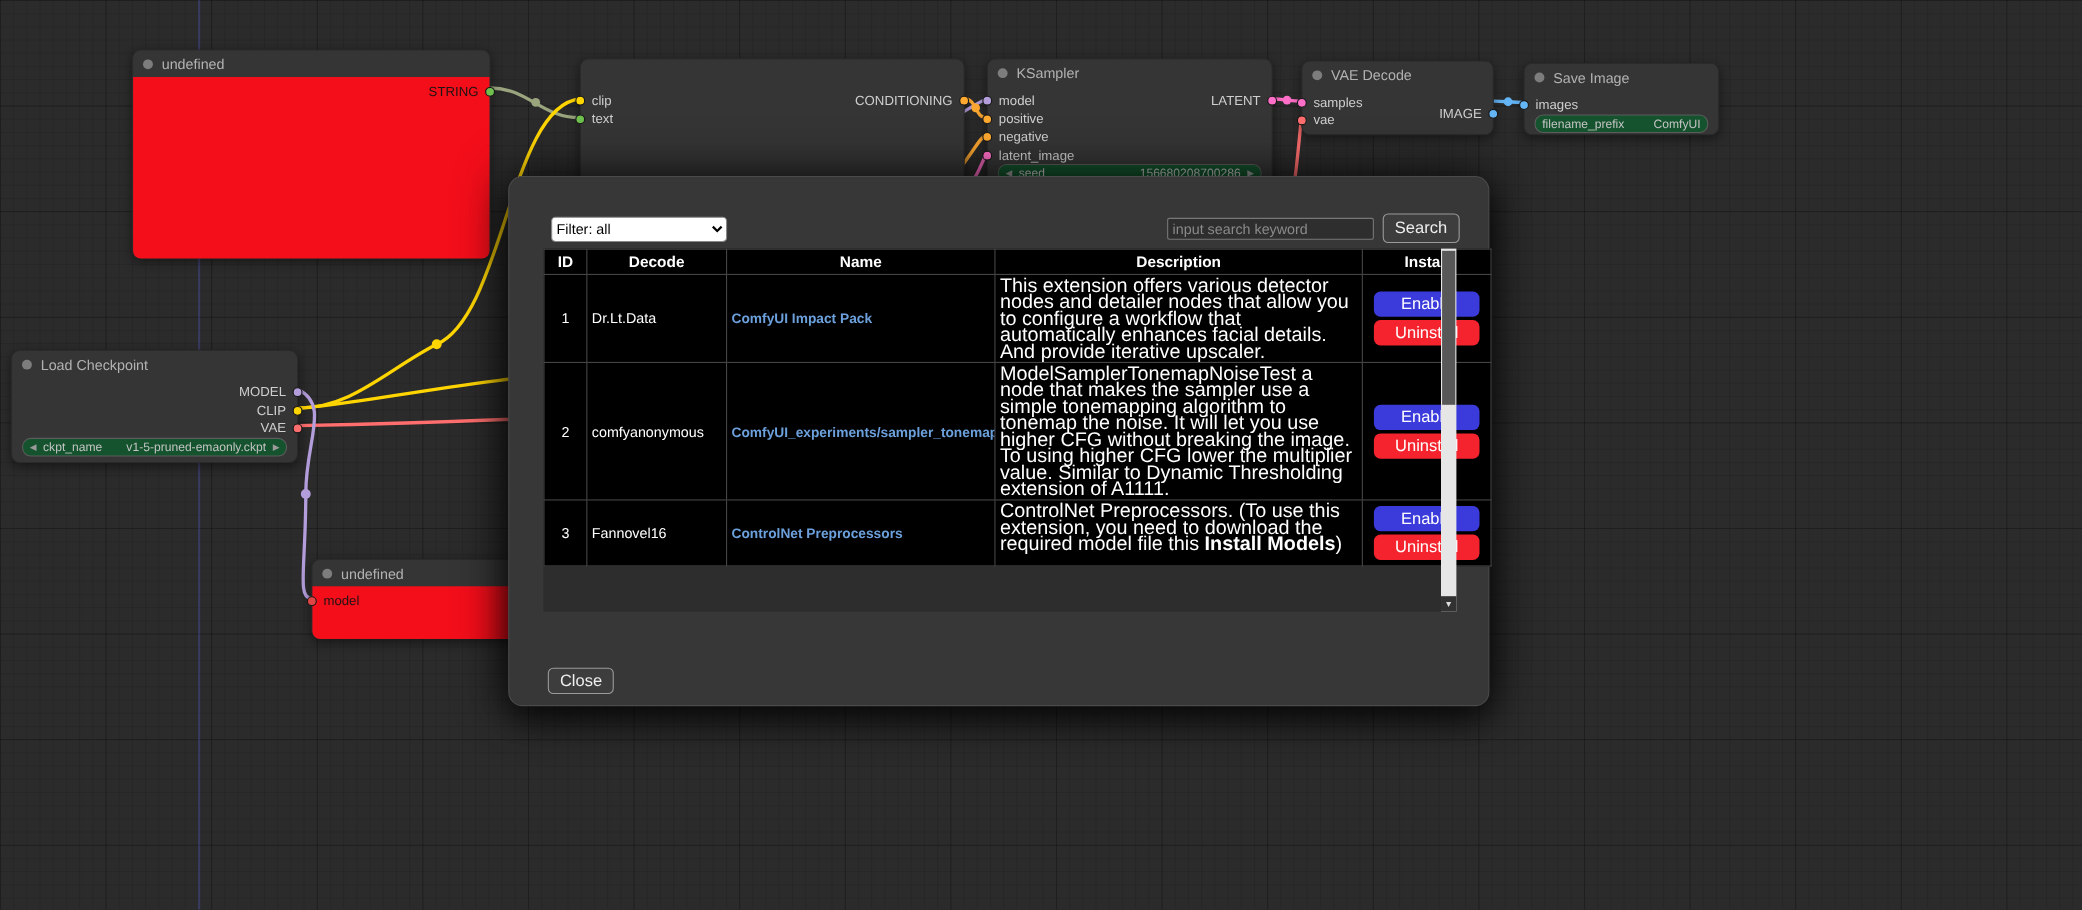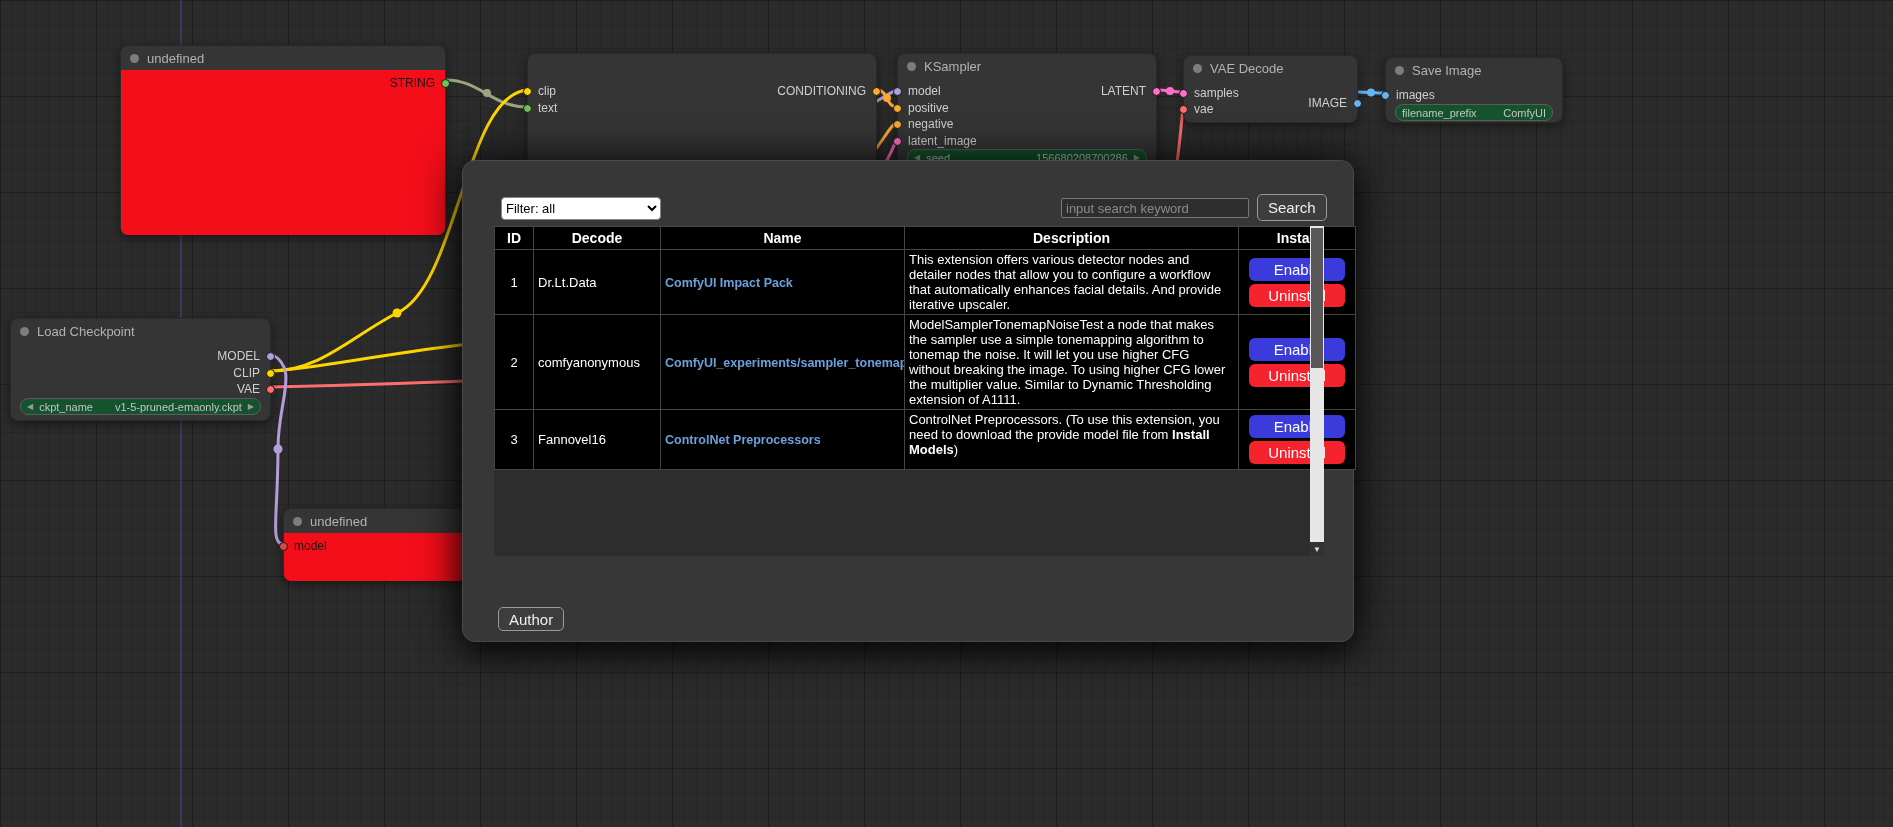--- a/index.html
+++ b/index.html
@@ -73,21 +73,21 @@
   .close-btn{position:absolute;left:35px;top:446px;height:24px;}
   .table-wrap{position:absolute;left:31px;top:65px;width:830px;height:330px;background:#2d2d2d;}
   table.ext{border-collapse:collapse;width:816px;table-layout:fixed;background:#000;color:#fff;font-size:13px;}
   table.ext th, table.ext td{border:1px solid #454545;padding:2px 4px;}
   table.ext th{font-size:14px;font-weight:bold;text-align:center;background:#000;height:18px;}
   td.c-id{width:30px;text-align:center;}
   td.c-author{width:118px;}
   th.h-id{width:30px;} th.h-author{width:118px;} th.h-name{width:235px;} th.h-desc{width:325px;} th.h-install{width:108px;}
   td.c-name{width:235px;overflow:hidden;white-space:nowrap;}
   td.c-name a{color:var(--c-link_blue,#6ca0dc);font-weight:bold;text-decoration:none;font-size:12.5px;}
-  td.c-desc{width:325px;font-size:13px;line-height:15px;vertical-align:top;}
+  td.c-desc{width:325px;font-size:18px;line-height:15px;vertical-align:top;}
   td.c-install{width:108px;text-align:center;}
   .pill-btn{display:block;width:96px;height:23px;margin:3px auto;border:none;border-radius:6px;
          color:#fff;font-size:15px;line-height:21px;cursor:pointer;font-family:inherit;}
   .pill-enable{background:var(--c-enable_blue,#3b3bdb);}
   .pill-uninstall{background:var(--c-uninstall_red,#f4232e);}
   
   .sb{position:absolute;right:0;top:0;width:14px;height:330px;background:#e6e6e6;}
   .sb-thumb{position:absolute;left:1px;top:2px;width:12px;height:140px;background:#585858;}
   .sb-btn{position:absolute;left:0;bottom:0;width:14px;height:14px;background:#323232;color:#ddd;
         font-size:8px;display:flex;align-items:center;justify-content:center;}
@@ -286,28 +286,28 @@
           <td class="c-desc"><span>ModelSamplerTonemapNoiseTest a node that makes the sampler use a simple tonemapping algorithm to tonemap the noise. It will let you use higher CFG without breaking the image. To using higher CFG lower the multiplier value. Similar to Dynamic Thresholding extension of A1111.</span><b></b><span></span></td>
           <td class="c-install">
             <button class="pill-btn pill-enable">Enable</button>
             <button class="pill-btn pill-uninstall">Uninstall</button>
           </td>
         </tr>
         <tr>
           <td class="c-id">3</td>
           <td class="c-author">Fannovel16</td>
           <td class="c-name"><a href="#">ControlNet Preprocessors</a></td>
-          <td class="c-desc"><span>ControlNet Preprocessors. (To use this extension, you need to download the provide model file from </span><b>Install Models</b><span>)</span></td>
+          <td class="c-desc"><span>ControlNet Preprocessors. (To use this extension, you need to download the required model file this </span><b>Install Models</b><span>)</span></td>
           <td class="c-install">
             <button class="pill-btn pill-enable">Enable</button>
             <button class="pill-btn pill-uninstall">Uninstall</button>
           </td>
         </tr>
       </tbody>
     </table>
     <div class="sb">
       <div class="sb-thumb"></div>
       <div class="sb-btn">▼</div>
     </div>
   </div>
 
-  <button class="btn-gray close-btn">Author</button>
+  <button class="btn-gray close-btn">Close</button>
 </div>
 
 </body></html>

